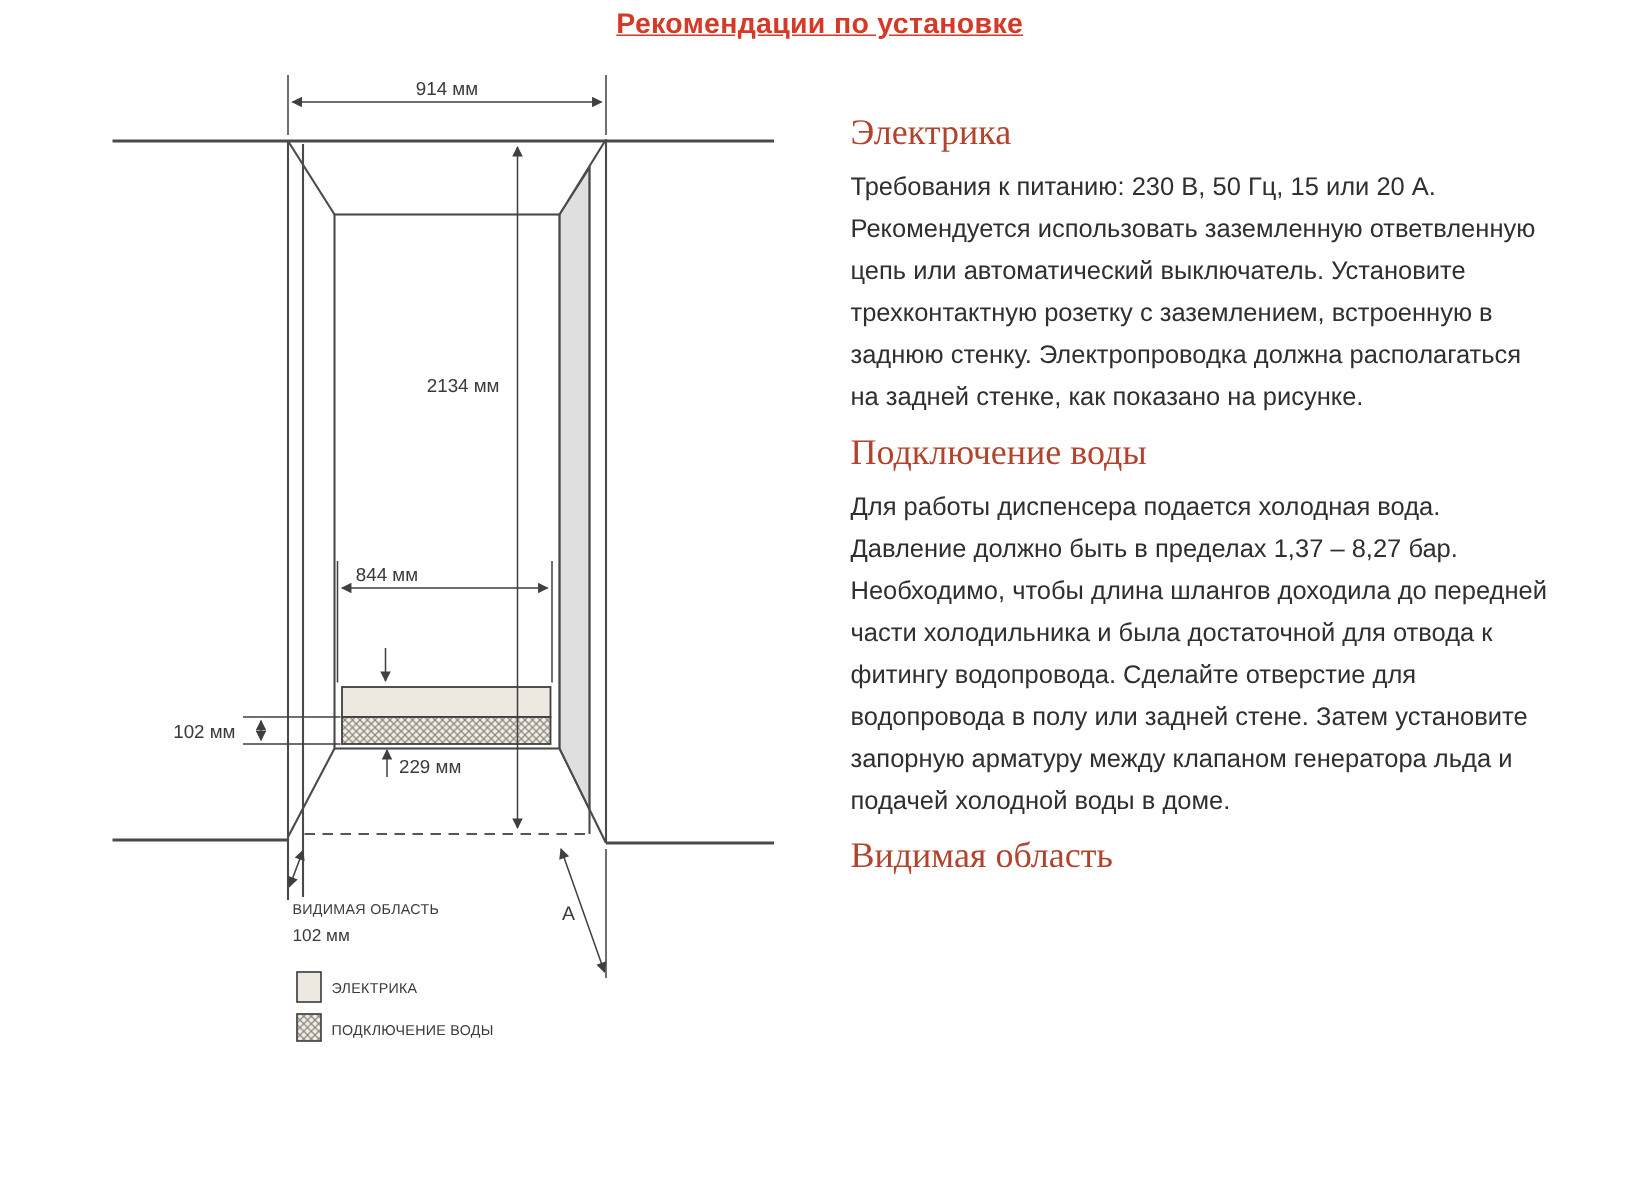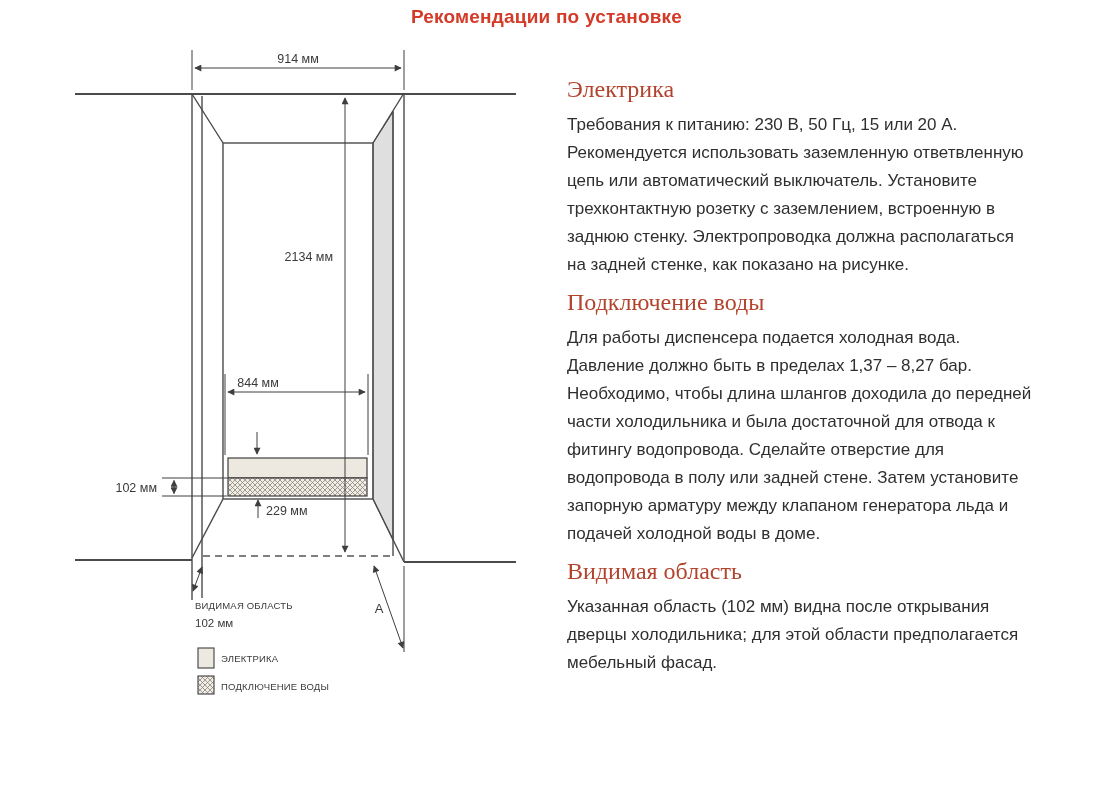--- a/index.html
+++ b/index.html
@@ -2,21 +2,21 @@
 <html><head>
 <meta charset="utf-8">
 <style>
   html,body{margin:0;padding:0;}
   body{
     width:1093px;height:788px;position:relative;background:#ffffff;
     font-family:"Liberation Sans", sans-serif;overflow:hidden;
   }
   .page-title{
     position:absolute;top:6px;left:0;width:100%;text-align:center;
-    font-size:19px;font-weight:bold;color:#d43a28;letter-spacing:.2px;
+    font-size:19px;font-weight:bold;color:#d43a28;letter-spacing:.2px;text-decoration:underline;
   }
   .diagram-wrap{position:absolute;left:0;top:0;width:545px;height:563px;}
   svg text{font-family:"Liberation Sans", sans-serif;fill:#3a3a3a;}
   .dim-label{font-size:12.5px;}
   .small-label{font-size:9.5px;letter-spacing:.2px;}
   .mid-label{font-size:11.5px;}
   .a-label{font-size:13px;}
   .content-col{
     position:absolute;left:567px;top:74px;width:482px;color:#2f2f2f;
   }
@@ -120,16 +120,15 @@
   <div class="section">
     <h2>Электрика</h2>
     <p>Требования к питанию: 230 В, 50 Гц, 15 или 20 А. Рекомендуется использовать заземленную ответвленную цепь или автоматический выключатель. Установите трехконтактную розетку с заземлением, встроенную в заднюю стенку. Электропроводка должна располагаться на задней стенке, как показано на рисунке.</p>
   </div>
   <div class="section">
     <h2>Подключение воды</h2>
     <p>Для работы диспенсера подается холодная вода. Давление должно быть в пределах 1,37 – 8,27 бар. Необходимо, чтобы длина шлангов доходила до передней части холодильника и была достаточной для отвода к фитингу водопровода. Сделайте отверстие для водопровода в полу или задней стене. Затем установите запорную арматуру между клапаном генератора льда и подачей холодной воды в доме.</p>
   </div>
   <div class="section">
     <h2>Видимая область</h2>
-    <p>Указанная область (102 мм) видна после открывания дверцы холодильника; для этой области предполагается мебельный фасад.</p>
   </div>
 
 </div>
 
 </body></html>

